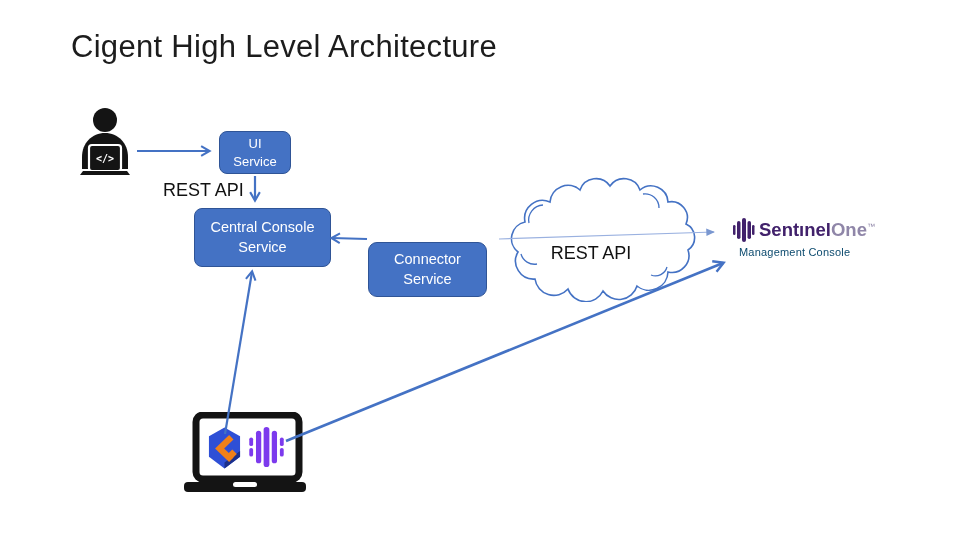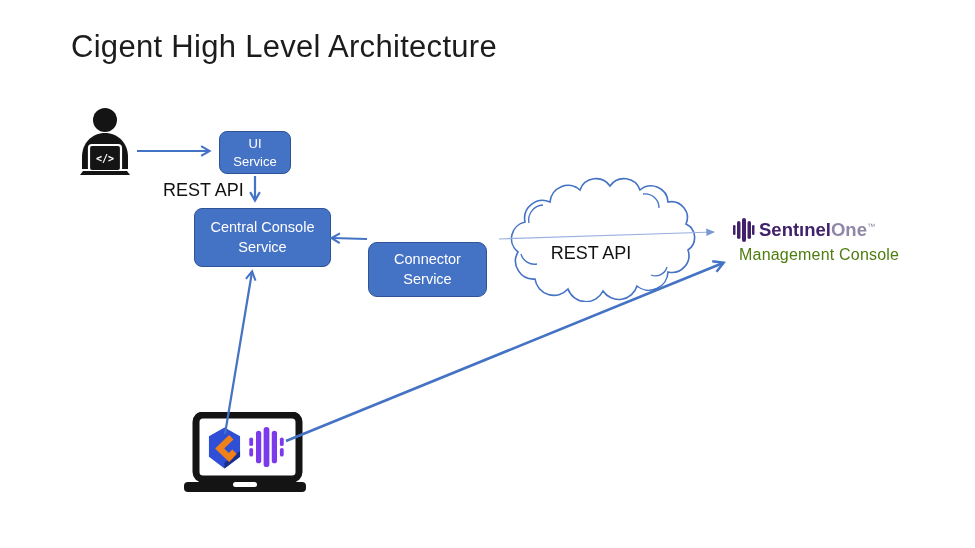--- a/index.html
+++ b/index.html
@@ -34,21 +34,21 @@
   #connectors{left:0;top:0;width:975px;height:548px;z-index:5;pointer-events:none;}
   #s1-logo-icon{left:733px;top:217px;width:22px;height:26px;z-index:3;}
   #s1-brand{
     left:759px;top:217px;height:26px;line-height:26px;font-size:18.5px;
     white-space:nowrap;z-index:3;
   }
   #s1-brand .bold{font-weight:700;color:#41216B;}
   #s1-brand .light{font-weight:700;color:#8F86A8;}
   #s1-brand .tm{font-size:8px;color:#8F86A8;vertical-align:top;line-height:20px;}
   #s1-subtitle{
-    left:739px;top:246px;font-size:16px;color:#4d7c0f;letter-spacing:.2px;
+    left:739px;top:246px;font-size:11px;color:#0c4a6e;letter-spacing:.2px;
     white-space:nowrap;z-index:3;
   }
 </style>
 </head>
 <body>
 
 <div class="abs" id="slide-title">Cigent High Level Architecture</div>
 
 <svg class="abs" id="dev-user" viewBox="0 0 58 72">
   <circle cx="29" cy="13" r="12" fill="#141414"></circle>

